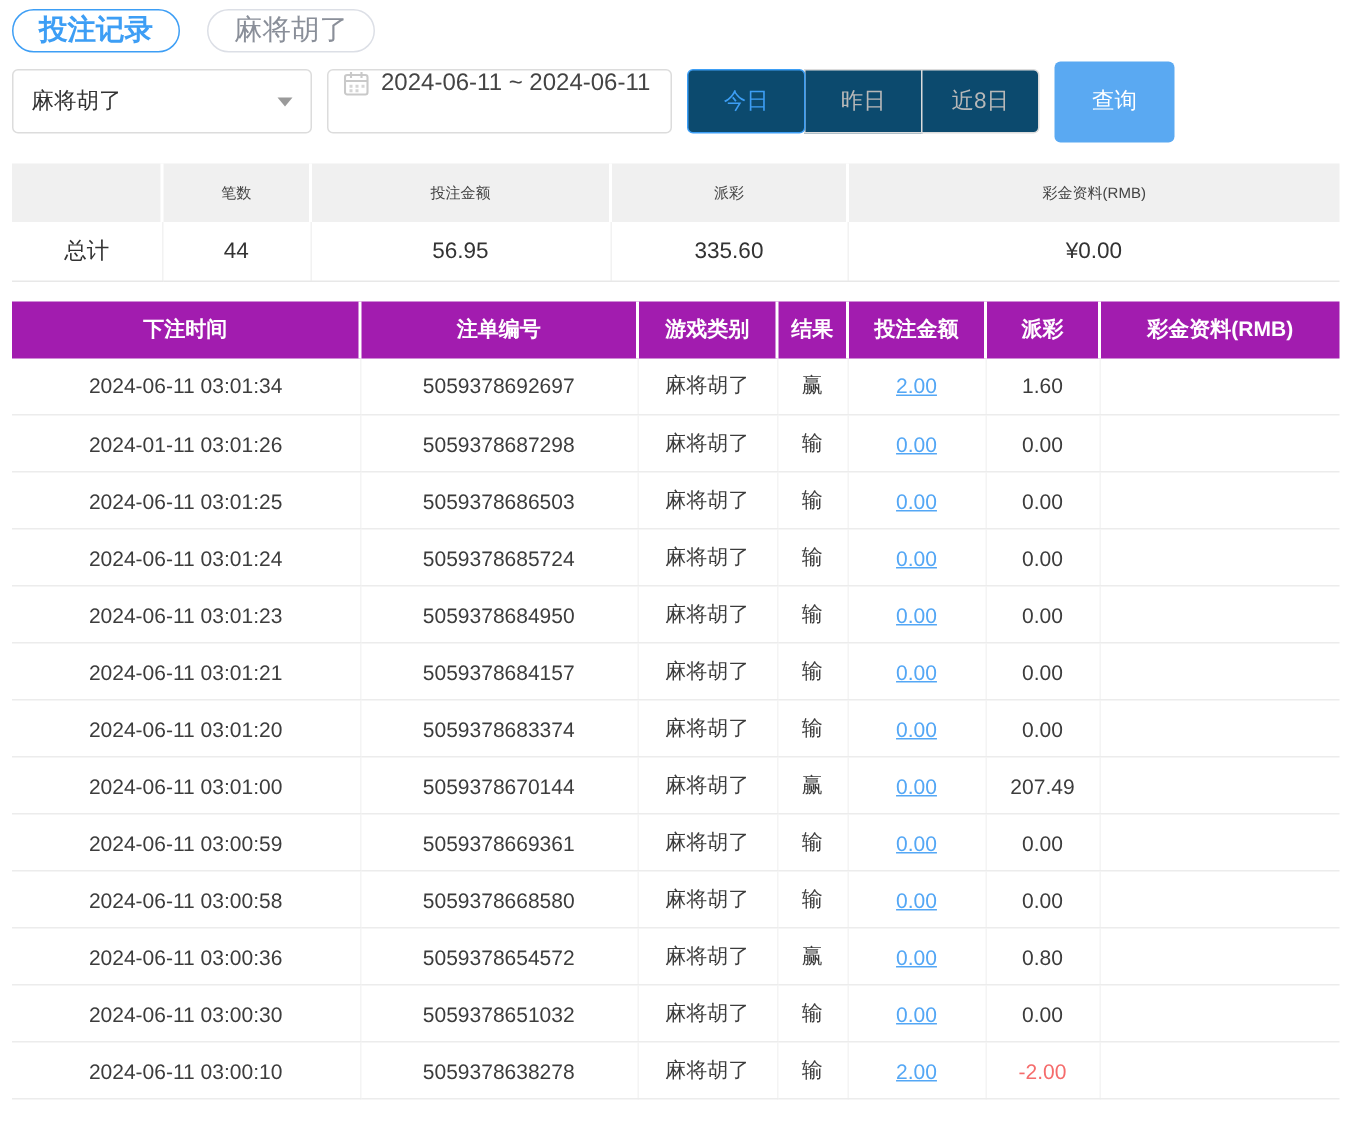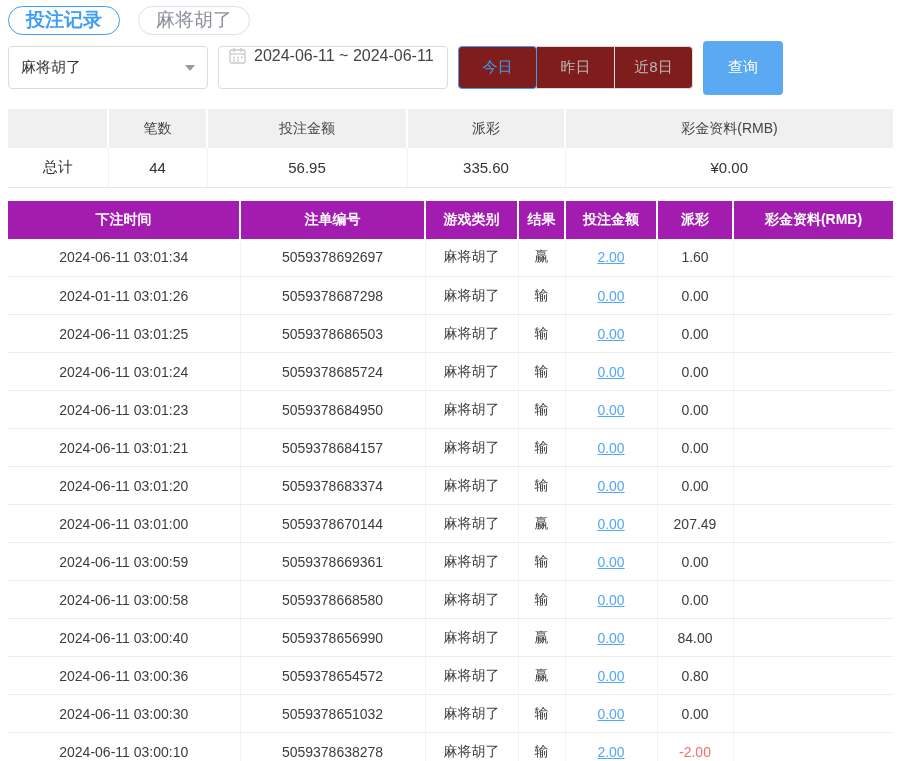--- a/index.html
+++ b/index.html
@@ -34,41 +34,41 @@
     border-right: 5px solid transparent; border-top: 6px solid #9a9a9a;
   }
   .date-input {
     margin-left: 10px; width: 230px; height: 43px;
     border: 1px solid #dcdcdc; border-radius: 4px; background: #fff;
     display: flex; align-items: flex-start; padding: 0 10px; gap: 8px;
     font-size: 16px; color: #444; cursor: pointer;
   }
   .btn-group { display: flex; margin-left: 10px; }
   .qbtn {
-    width: 79px; height: 43px; background: #7f1d1d;
+    width: 79px; height: 43px; background: #0c4a6e;
     border: 1px solid #dcdcdc; margin-left: -1px;
     font-size: 15px; color: #b8b8b8; cursor: pointer; font-family: inherit;
   }
   .qbtn:first-child { margin-left: 0; border-radius: 4px 0 0 4px; }
   .qbtn:last-child { border-radius: 0 4px 4px 0; }
   .qbtn.active {
     color: #3d9ef5; border: 1px solid #3d9ef5; border-radius: 4px;
     position: relative; z-index: 2;
   }
   .search-btn {
     margin-left: 10px; width: 80px; height: 54px;
     background: #5aa9f2; border: none; border-radius: 4px;
     color: #fff; font-size: 15px; cursor: pointer; font-family: inherit;
   }
 
   
   table { border-collapse: collapse; table-layout: fixed; }
   .summary-table { width: 885px; margin-top: 20px; }
   .summary-table th {
-    background: #f0f0f0; height: 39px; font-size: 14px; font-weight: normal;
+    background: #f0f0f0; height: 39px; font-size: 10px; font-weight: normal;
     color: #444; text-align: center; border-right: 2px solid #fff;
   }
   .summary-table th:last-child { border-right: none; }
   .summary-table td {
     height: 39px; text-align: center; font-size: 15px; color: #333;
     border-bottom: 1px solid #e8e8e8; border-right: 1px solid #f2f2f2;
   }
   .summary-table td:last-child { border-right: none; }
 
   
@@ -263,29 +263,20 @@
         <tr>
           <td>2024-06-11 03:00:58</td>
           <td>5059378668580</td>
           <td>麻将胡了</td>
           <td>输</td>
           <td><a class="bet-link">0.00</a></td>
           <td>0.00</td>
           <td></td>
         </tr>
         <tr>
-          <td>2024-06-11 03:00:40</td>
-          <td>5059378656990</td>
-          <td>麻将胡了</td>
-          <td>赢</td>
-          <td><a class="bet-link">0.00</a></td>
-          <td>84.00</td>
-          <td></td>
-        </tr>
-        <tr>
           <td>2024-06-11 03:00:36</td>
           <td>5059378654572</td>
           <td>麻将胡了</td>
           <td>赢</td>
           <td><a class="bet-link">0.00</a></td>
           <td>0.80</td>
           <td></td>
         </tr>
         <tr>
           <td>2024-06-11 03:00:30</td>

